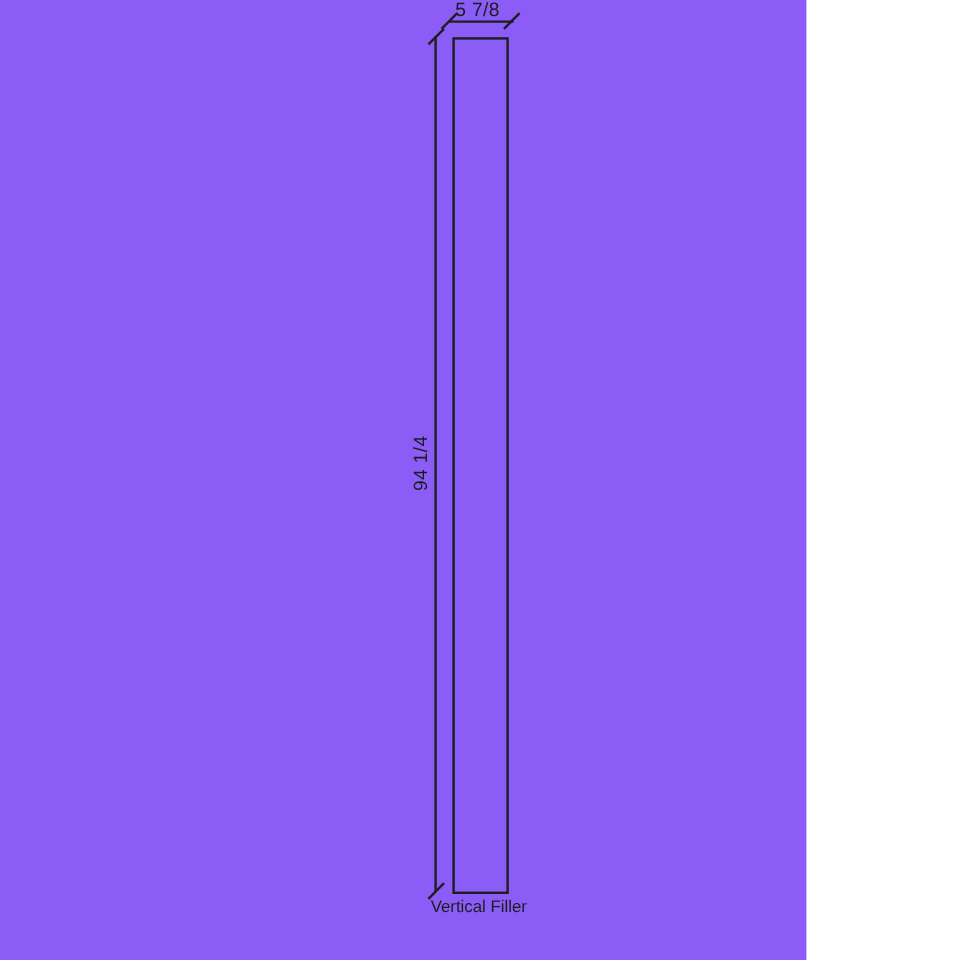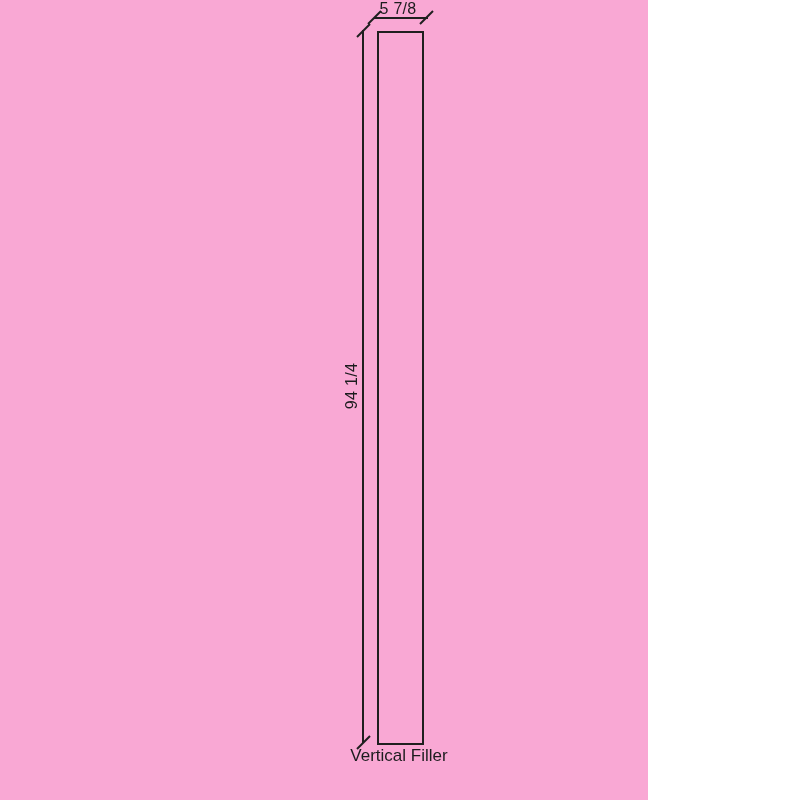--- a/index.html
+++ b/index.html
@@ -3,24 +3,25 @@
 <meta charset="utf-8">
 <style>
   html, body {
     margin: 0;
     padding: 0;
   }
   .canvas {
     position: relative;
     width: 648px;
     height: 800px;
-    background: #f9a8d4;
+    background: #8b5cf6;
     overflow: hidden;
     font-family: "Liberation Sans", sans-serif;
     color: #1c1c1e;
+    padding-left: 24px;
   }
   .diagram-svg {
     position: absolute;
     left: 0;
     top: 0;
     width: 800px;
     height: 800px;
   }
   .dim-label {
     position: absolute;
@@ -38,21 +39,21 @@
     left: 352px;
     top: 386px;
     transform: translate(-50%, -50%) rotate(-90deg);
   }
   .caption {
     position: absolute;
     left: 399px;
     top: 746px;
     transform: translateX(-50%);
     text-align: center;
-    font-size: 17px;
+    font-size: 14px;
     line-height: 19px;
     white-space: nowrap;
   }
 </style>
 </head>
 <body>
 
 <div class="canvas">
 
   <svg class="diagram-svg" viewBox="0 0 800 800" xmlns="http://www.w3.org/2000/svg">

